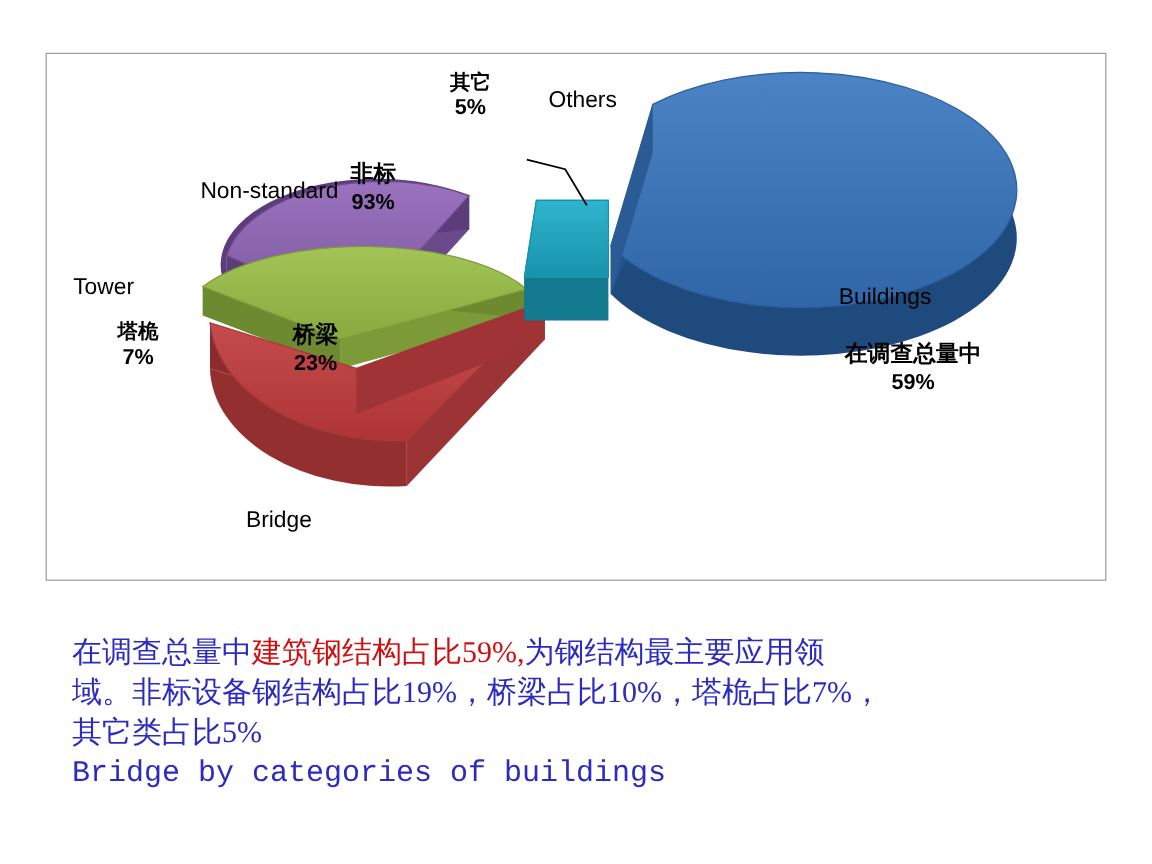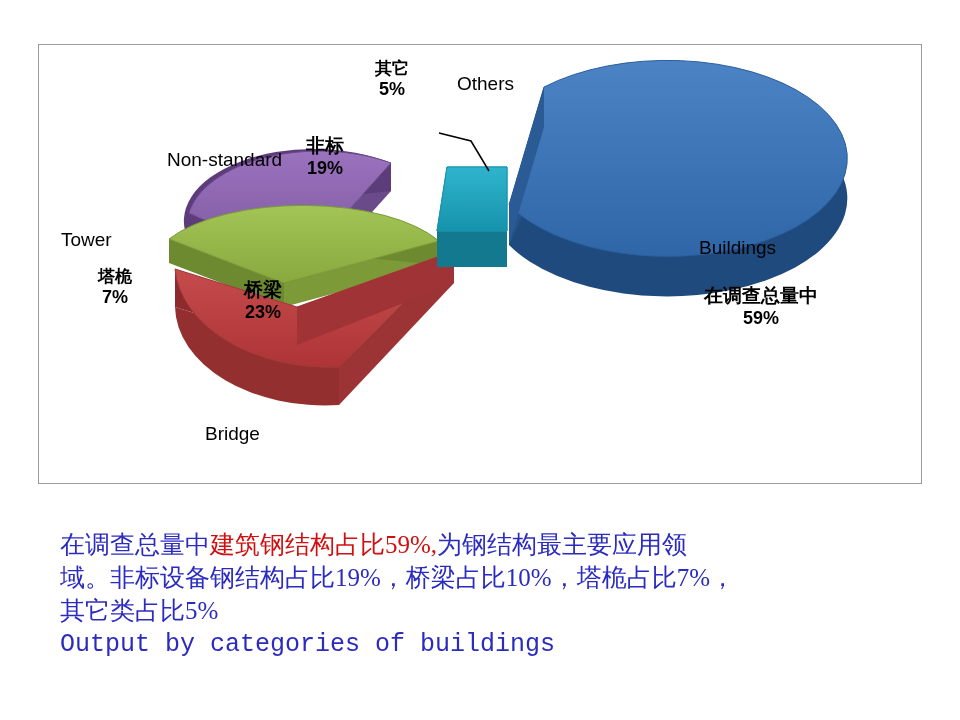--- a/index.html
+++ b/index.html
@@ -168,46 +168,46 @@
 
   <div class="en-label" style="left:660px; top:192px;">Buildings</div>
 
   <div class="pie-label" style="left:632px; top:240px; width:180px;">
     <span class="l1 cn-label">在调查总量中</span>
     <span class="l2 pct">59%</span>
   </div>
 
   <div class="en-label" style="left:128px; top:62px;margin-top:42px;">Non-standard</div>
 
-  <div class="pie-label" style="left:226px; top:90px; width:120px;">
+  <div class="pie-label" style="left:212px; top:90px; width:120px;">
     <span class="l1 cn-label">非标</span>
-    <span class="l2 pct">19%</span>
+    <span class="l2 pct">93%</span>
   </div>
 
   <div class="en-label" style="left:22px; top:184px;">Tower</div>
 
   <div class="pie-label" style="left:30px; top:222px; width:92px;">
     <span class="l1 cn-label-small">塔桅</span>
     <span class="l2 pct">7%</span>
   </div>
 
   <div class="en-label" style="left:166px; top:352px;margin-top:26px;">Bridge</div>
 
-  <div class="pie-label" style="left:168px; top:234px; width:112px;">
+  <div class="pie-label" style="left:168px; top:224px; width:112px;">
     <span class="l1 cn-label">桥梁</span>
     <span class="l2 pct">23%</span>
   </div>
 
   <div class="en-label" style="left:418px; top:28px;">Others</div>
 
   <div class="pie-label" style="left:300px; top:14px; width:106px;">
     <span class="l1 cn-label-small">其它</span>
     <span class="l2 pct">5%</span>
   </div>
 
 </div>
 
 <div id="caption">
   <div class="cap-line"><span>在调查总量中</span><span class="cap-red">建筑钢结构占比59%,</span><span>为钢结构最主要应用领</span></div>
   <div class="cap-line">域。非标设备钢结构占比19%，桥梁占比10%，塔桅占比7%，</div>
   <div class="cap-line">其它类占比5%</div>
-  <div class="cap-mono">Output by categories of buildings</div>
+  <div class="cap-mono">Bridge by categories of buildings</div>
 </div>
 
 </body></html>

